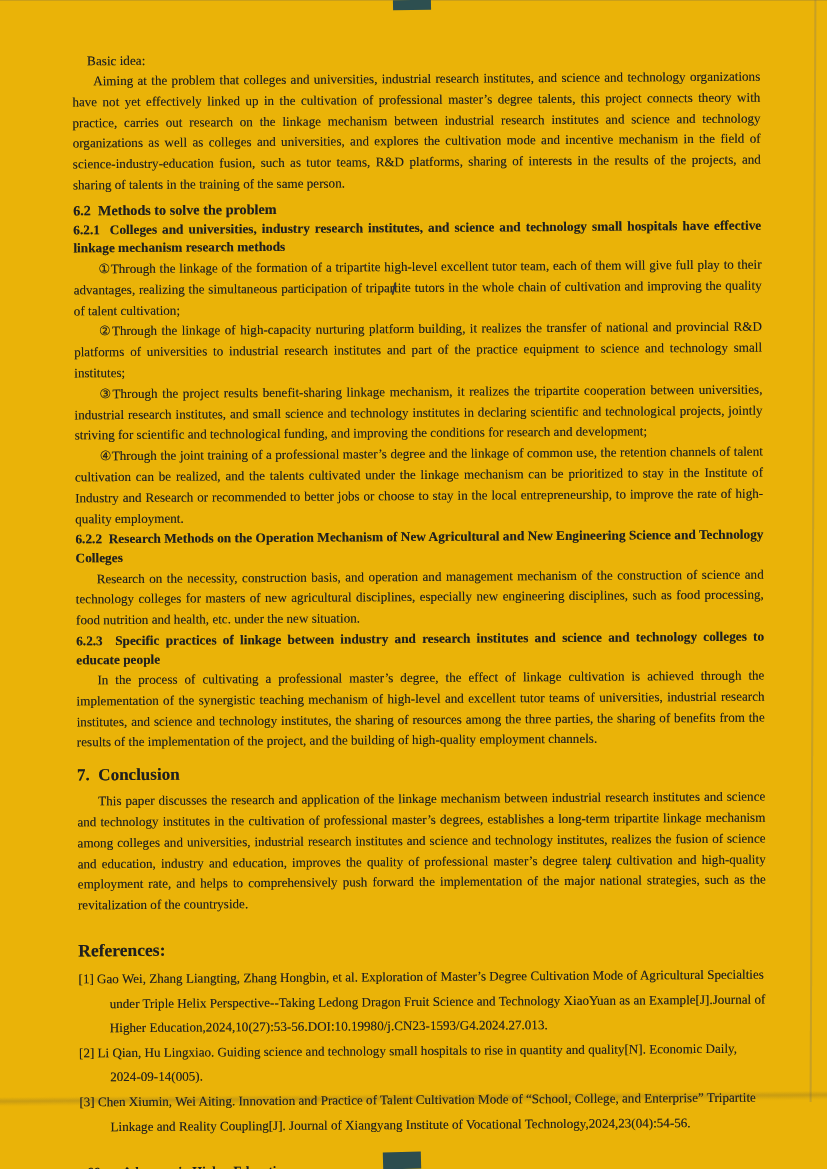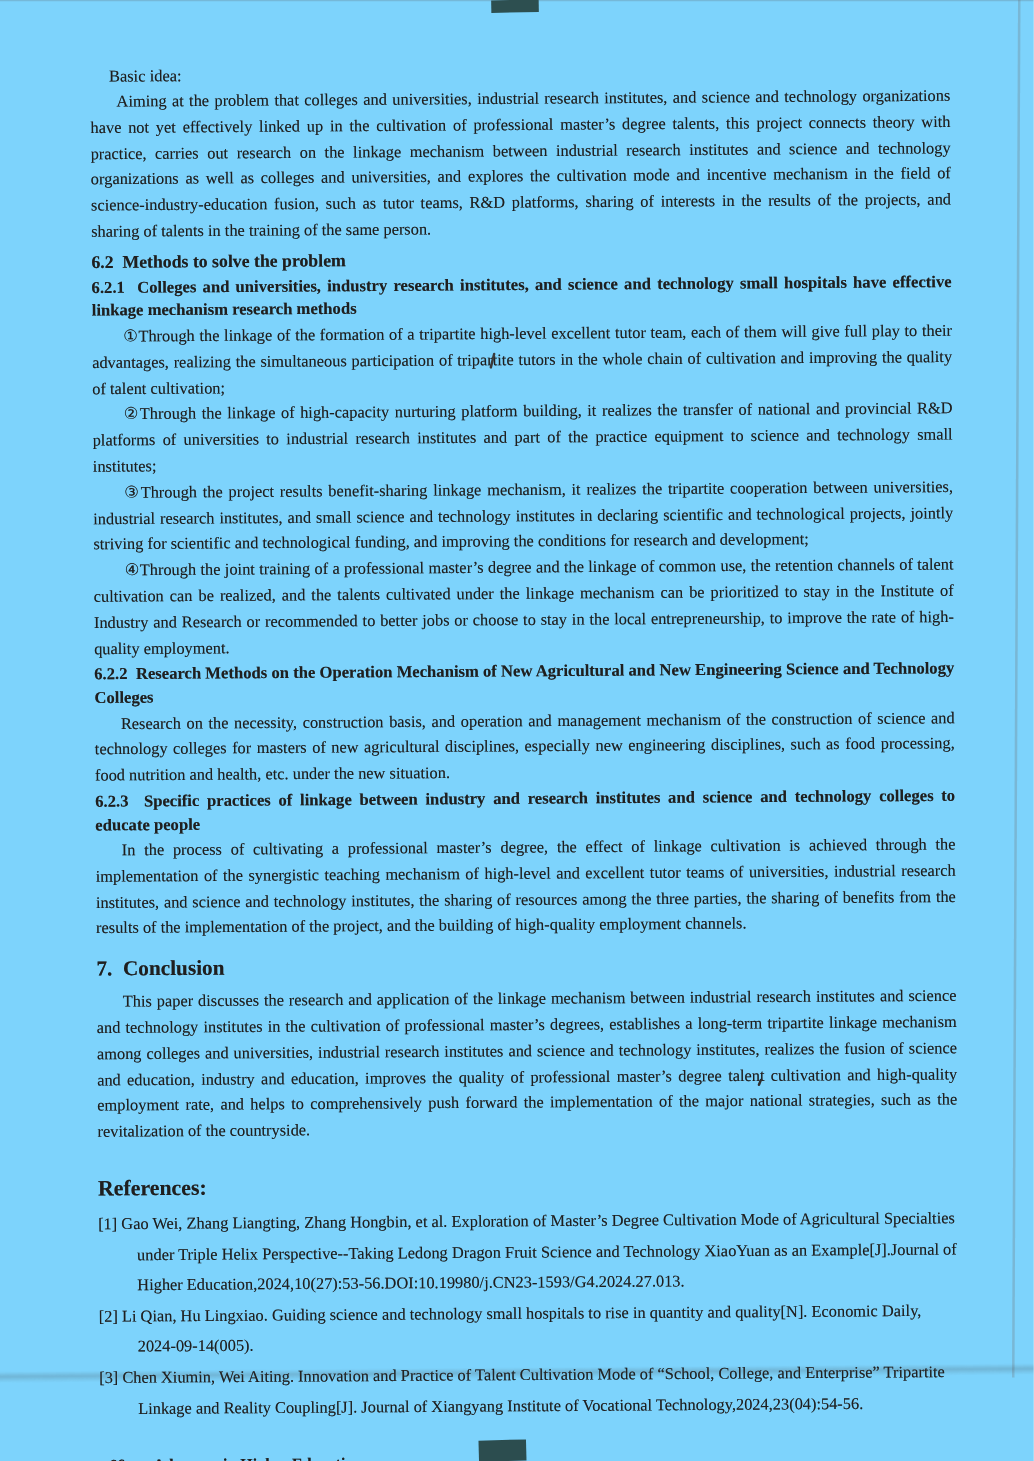--- a/index.html
+++ b/index.html
@@ -5,21 +5,21 @@
   * { box-sizing: border-box; }
   html, body { margin: 0; padding: 0; }
   body {
     width: 827px; height: 1169px;
     background: #f4f3f0;
     font-family: "Liberation Serif", serif;
   }
   .page {
     position: relative;
     width: 827px; height: 1169px;
-    background: #7dd3fc;
+    background: #eab308;
     overflow: hidden;
     color: #1f1f1f;
   }
   
   .content {
     position: absolute;
     left: 72px; top: 48px;
     width: 688px;
     transform: rotate(-0.4deg);
     transform-origin: 50% 0;

